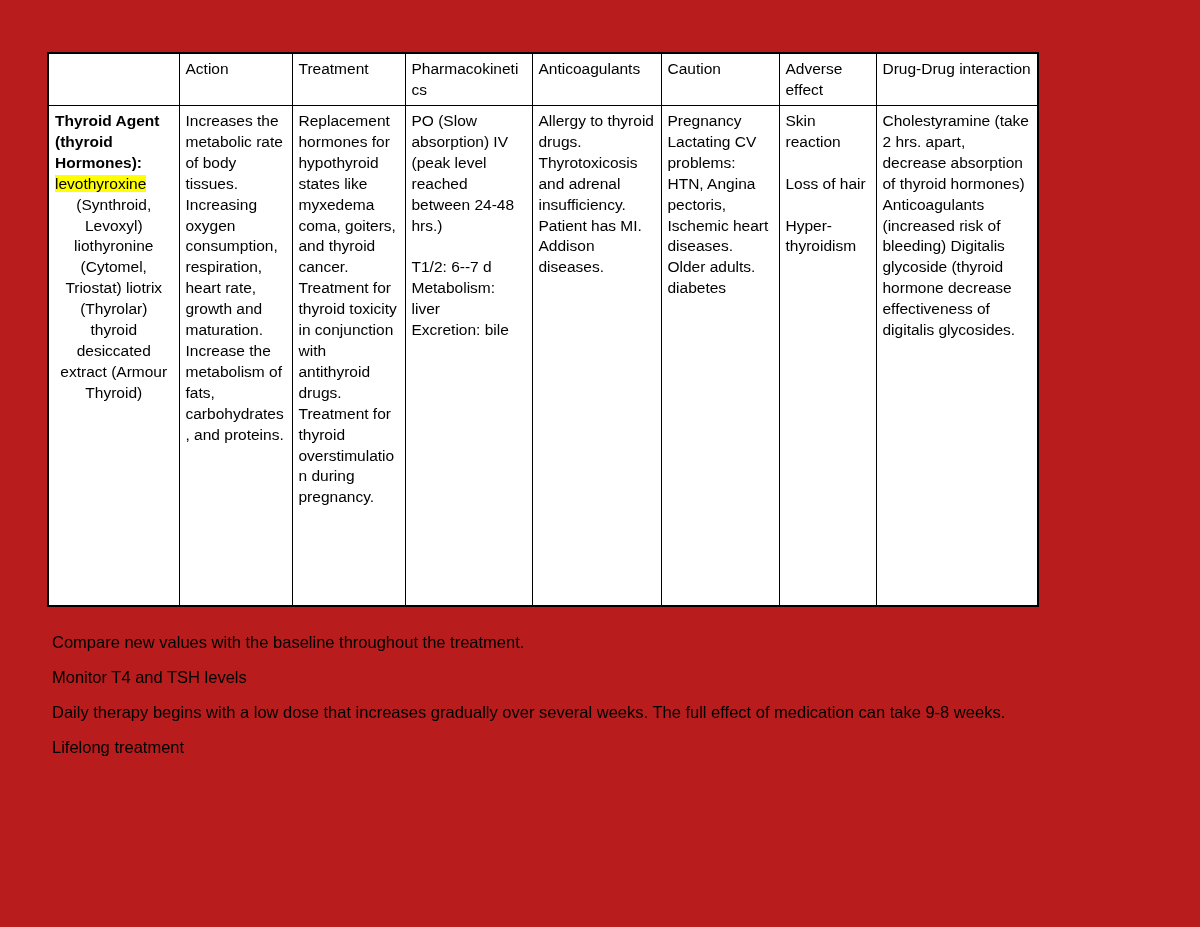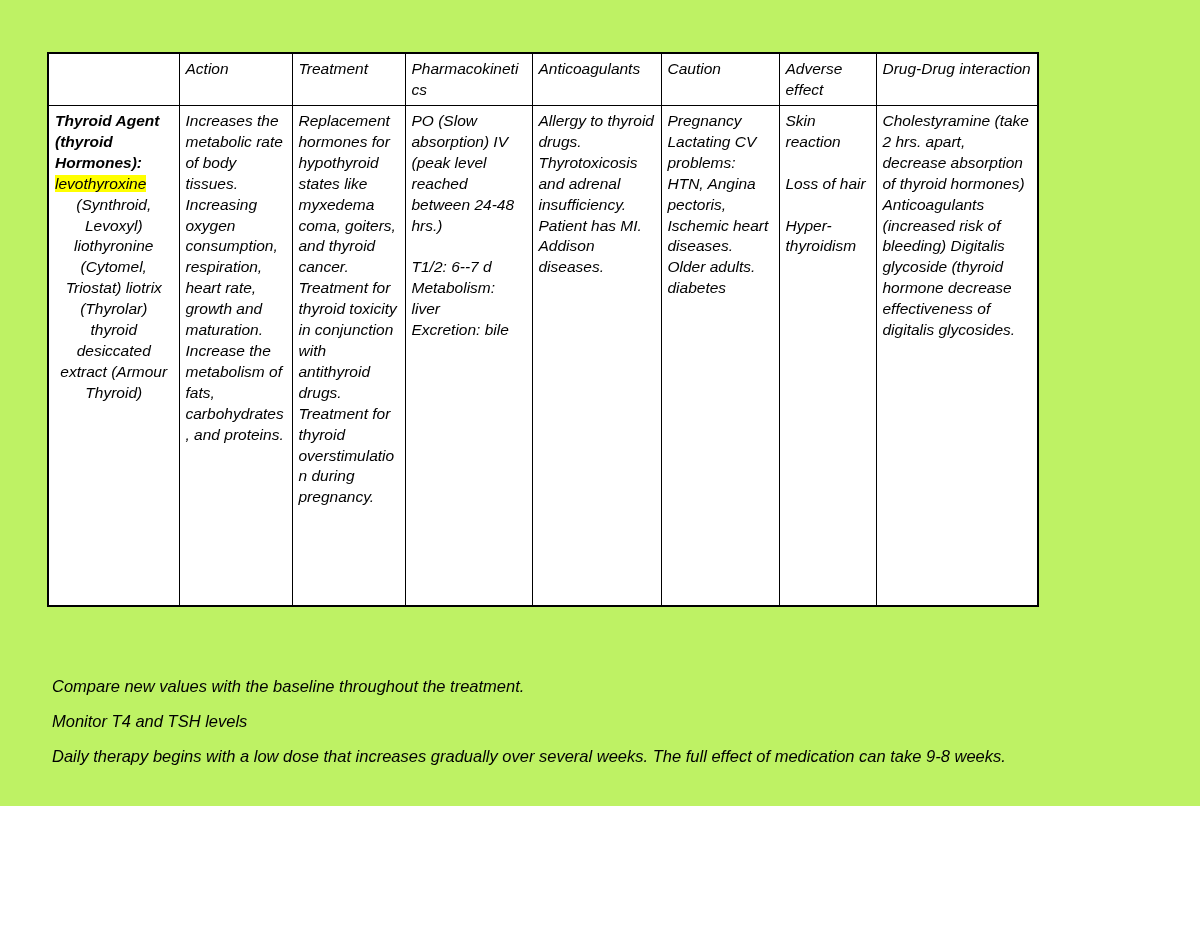--- a/index.html
+++ b/index.html
@@ -12,23 +12,22 @@
     width: 1200px;
     height: 927px;
     font-family: "Liberation Sans", sans-serif;
     color: #000000;
     overflow: hidden;
   }
 
   .page {
     position: relative;
     width: 1200px;
-    height: 806px;
-    background: #bef264;
-    font-style: italic;
+    height: 927px;
+    background: #b91c1c;
   }
 
   
   .drug-table-wrap {
     position: absolute;
     left: 47px;
     top: 52px;
     width: 990px;
   }
 
@@ -98,21 +97,20 @@
     white-space: pre-wrap;
     text-align: center;
   }
 
   
   .notes {
     position: absolute;
     left: 52px;
     top: 632px;
     width: 1110px;
-    margin-top: 44px;
   }
 
   .note-line {
     font-size: 16.5px;
     line-height: 20px;
     color: #000000;
     margin: 0 0 15px 0;
     white-space: pre-wrap;
   }
 </style>
@@ -197,15 +195,16 @@
           </td>
         </tr>
       </tbody>
     </table>
   </div>
 
   <div class="notes">
     <p class="note-line">Compare new values with the baseline throughout the treatment.</p>
     <p class="note-line">Monitor T4 and TSH levels</p>
     <p class="note-line">Daily therapy begins with a low dose that increases gradually over several weeks. The full effect of medication can take 9-8 weeks.</p>
+    <p class="note-line">Lifelong treatment</p>
   </div>
 
 </div>
 
 </body></html>

